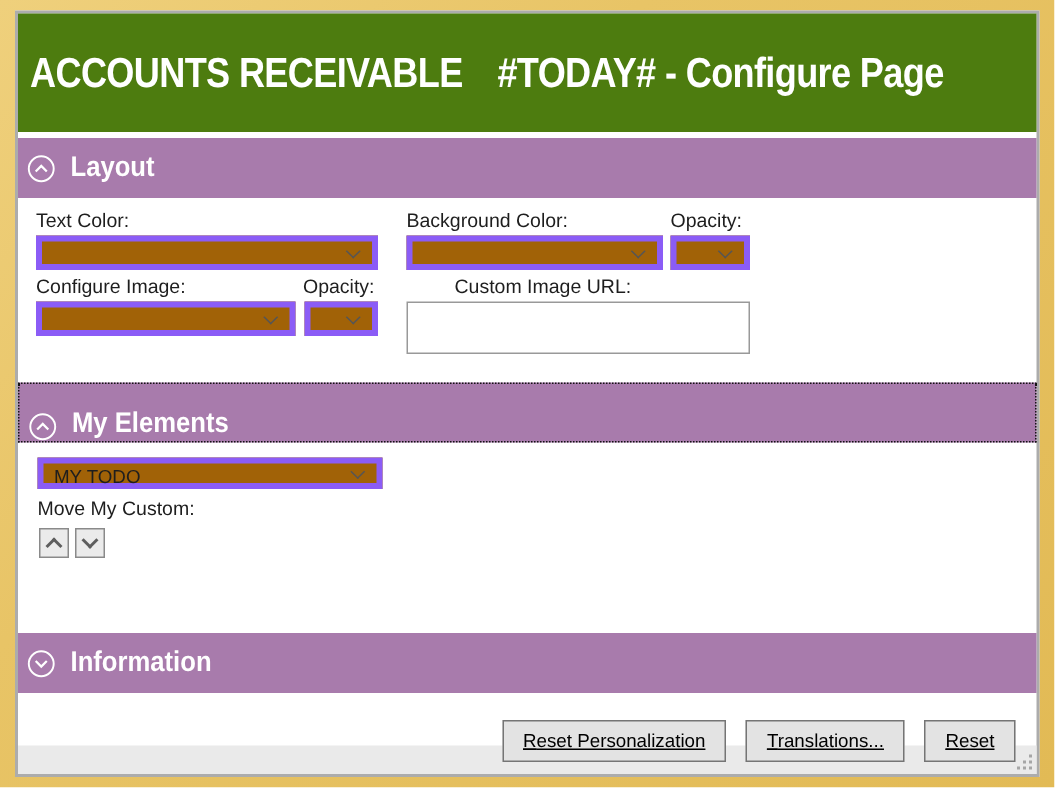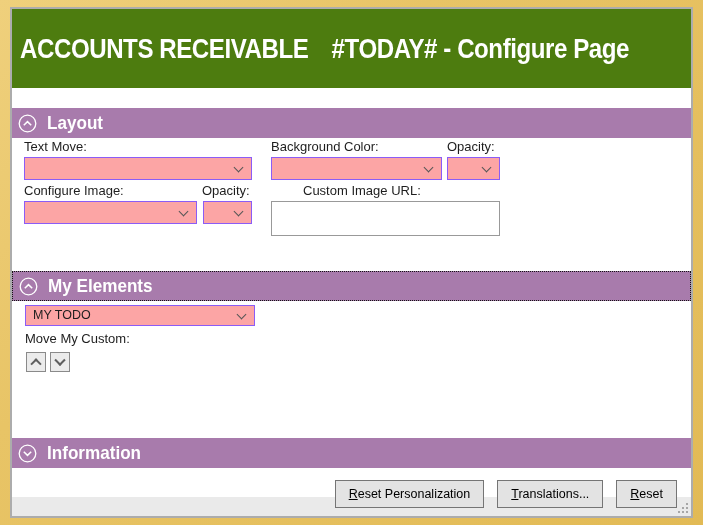--- a/index.html
+++ b/index.html
@@ -13,35 +13,35 @@
              background:#FFFFFF; border:2px solid #ACACAC; }
 
   
   .titlebar { position:absolute; left:0; top:0; width:679px; height:79px; background:#4d7c0f; }
   .titlebar .title { position:absolute; left:8px; top:0; height:79px; display:flex; align-items:center;
                      color:#FFFFFF; font-weight:bold; font-size:28px; letter-spacing:-0.5px;
                      transform:scaleX(0.86); transform-origin:left center; white-space:nowrap; }
   .titlebar .title .p2 { margin-left:27px; }
 
   
-  .bar { position:absolute; left:0; width:679px; height:30px; background:#A87BAC;
-         display:flex; align-items:center; cursor:pointer;margin-top:16px; }
+  .bar { position:absolute; left:0; width:679px; height:40px; background:#A87BAC;
+         display:flex; align-items:center; cursor:pointer; }
   .bar .ico { margin-left:6px; width:19px; height:19px; display:block; }
   .bar .bartitle { margin-left:10px; color:#FFFFFF; font-weight:bold; font-size:19px;
                    transform:scaleX(0.9); transform-origin:left center; white-space:nowrap; }
-  .bar.focus { border:1px dotted #141414; }
+  .bar.focus { border:1px dotted #141414;align-items:flex-end; }
 
   #bar-layout { top:83px; }
   #bar-myelements { top:246px; }
   #bar-information { top:413px; }
 
   
   .lbl { position:absolute; font-size:13px; color:#1E1E1E; white-space:nowrap; }
 
-  .dd { position:absolute; height:23px; background:#fca5a5; border:1px solid #8b5cf6; cursor:default; }
+  .dd { position:absolute; height:23px; background:#a16207; border:4px solid #8b5cf6; cursor:default; }
   .dd .val { position:absolute; left:7px; top:3px; font-size:12.5px; color:#1E1E1E; white-space:nowrap; }
   .dd .chev { position:absolute; right:9px; top:50%; width:7px; height:7px;
               border-right:1px solid #565656; border-bottom:1px solid #565656;
               transform:translateY(-72%) rotate(45deg); }
 
   .urlbox { position:absolute; left:259px; top:192px; width:229px; height:35px;
             border:1px solid #999999; background:#FFFFFF; resize:none; outline:none;
             font-family:"Liberation Sans", sans-serif; font-size:12.5px; padding:3px 5px; }
 
   .mvbtn { position:absolute; width:20px; height:20px; background:#EBEBEB; border:1px solid #8A8A8A;
@@ -50,21 +50,21 @@
                  border-right:2px solid #5E5E5E; border-bottom:2px solid #5E5E5E; }
   .mvbtn.up .chev   { transform:translate(-50%,-26%) rotate(-135deg); }
   .mvbtn.down .chev { transform:translate(-50%,-72%) rotate(45deg); }
 
   
   .footstrip { position:absolute; left:0; bottom:0; width:679px; height:19px; background:#EAEAEA; }
   .btnrow { position:absolute; top:471px; right:14px; display:flex; gap:13px; z-index:2; }
   .btn { display:inline-block; height:28px; background:#E3E3E3; border:1px solid #757575;
          font-family:"Liberation Sans", sans-serif; font-size:12.5px; color:#000;
          padding:0 13px; cursor:pointer; }
-  .btn span { display:block; line-height:26px; }
+  .btn span { display:block; line-height:26px;text-decoration:underline; }
   .btn span::first-letter { text-decoration:underline; }
   .grip { position:absolute; right:1px; bottom:1px; width:14px; height:14px; cursor:nwse-resize; }
 </style>
 </head>
 <body>
 
 <div class="window">
   <div class="content">
 
     <div class="titlebar">
@@ -75,21 +75,21 @@
     </div>
 
     <div class="bar" id="bar-layout">
       <svg class="ico" viewBox="0 0 19 19">
         <circle cx="9.5" cy="9.5" r="8.3" fill="none" stroke="#FFFFFF" stroke-width="1.3"></circle>
         <polyline points="5.8,11.3 9.5,7.6 13.2,11.3" fill="none" stroke="#FFFFFF" stroke-width="1.5"></polyline>
       </svg>
       <span class="bartitle">Layout</span>
     </div>
 
-    <div class="lbl" style="left:12px; top:130px;">Text Move:</div>
+    <div class="lbl" style="left:12px; top:130px;">Text Color:</div>
     <div class="dd" style="left:12px; top:148px; width:228px;">
       <span class="val"></span>
       <span class="chev"></span>
     </div>
 
     <div class="lbl" style="left:259px; top:130px;">Background Color:</div>
     <div class="dd" style="left:259px; top:148px; width:171px;">
       <span class="val"></span>
       <span class="chev"></span>
     </div>

